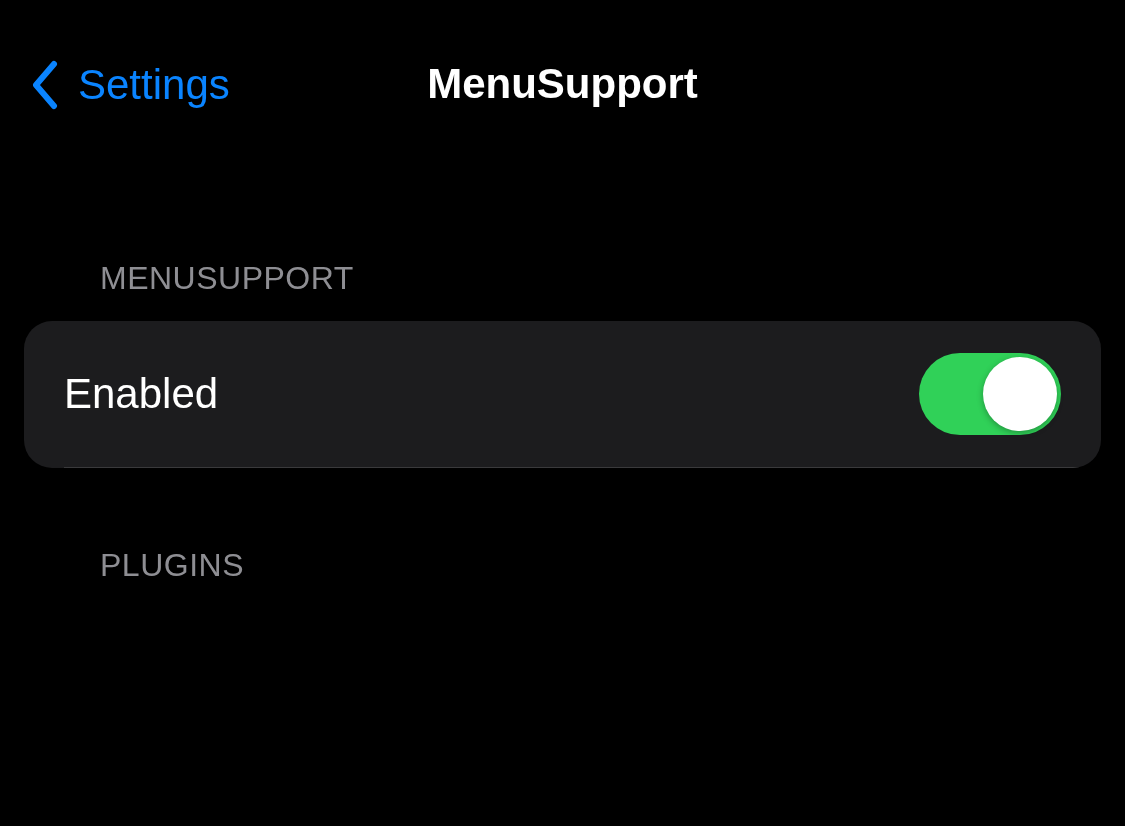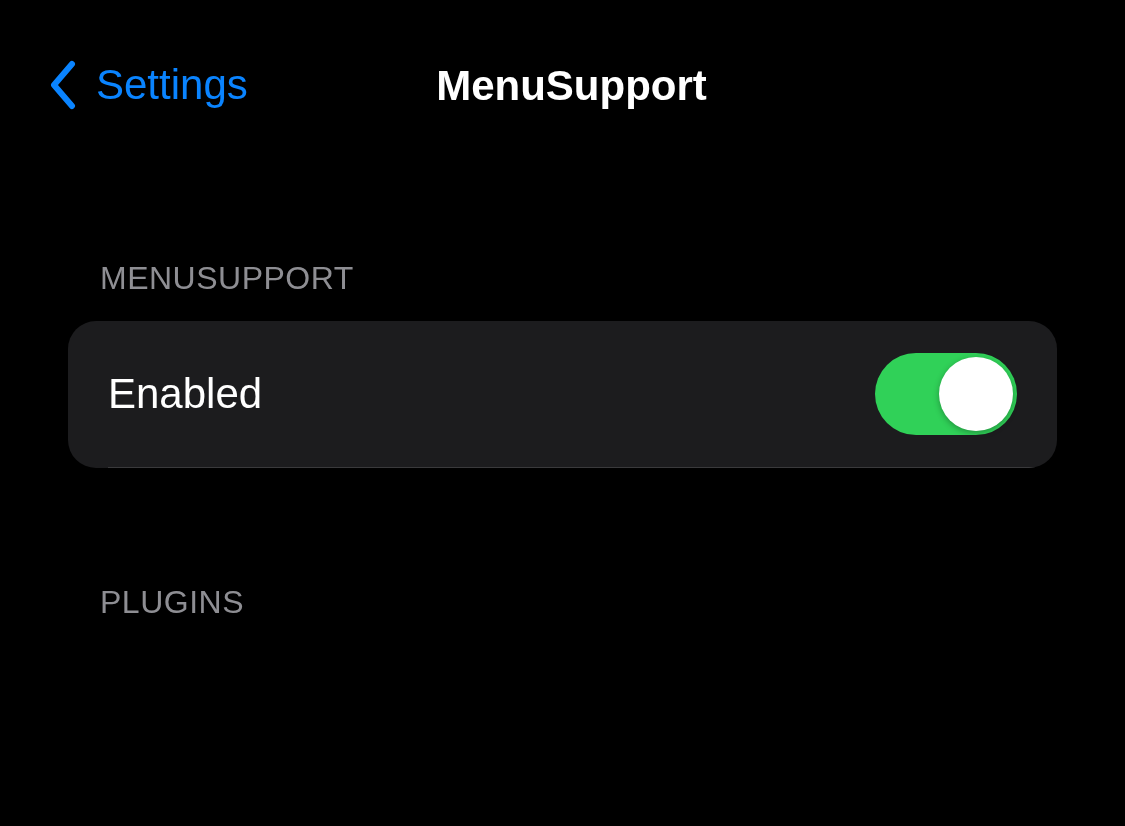--- a/index.html
+++ b/index.html
@@ -10,24 +10,23 @@
     body {
       background-color: #000000;
       font-family: -apple-system, BlinkMacSystemFont, 'Segoe UI', 'Helvetica Neue', Arial, sans-serif;
       width: 1125px;
       height: 826px;
       color: #ffffff;
       overflow: hidden;
     }
     .nav-bar {
       display: flex;
-      align-items: flex-end;
+      align-items: flex-start;
       padding: 60px 24px 30px 24px;
       position: relative;
-      margin-left: 18px;
     }
     .back-button {
       display: flex;
       align-items: center;
       color: #0a84ff;
       font-size: 42px;
       font-weight: 400;
       cursor: pointer;
       z-index: 2;
     }
@@ -52,25 +51,25 @@
       font-size: 32px;
       font-weight: 400;
       letter-spacing: 0.5px;
       text-transform: uppercase;
       padding: 0 0 24px 100px;
     }
     .section-header.first {
       margin-top: 120px;
     }
     .section-header.second {
-      margin-top: 116px;
+      margin-top: 79px;
     }
     .group {
       background-color: #1c1c1e;
-      margin: 0 68px;
+      margin: 0 24px;
       border-radius: 28px;
       overflow: hidden;
     }
     .row {
       display: flex;
       align-items: center;
       justify-content: space-between;
       padding: 32px 40px;
       min-height: 130px;
     }

